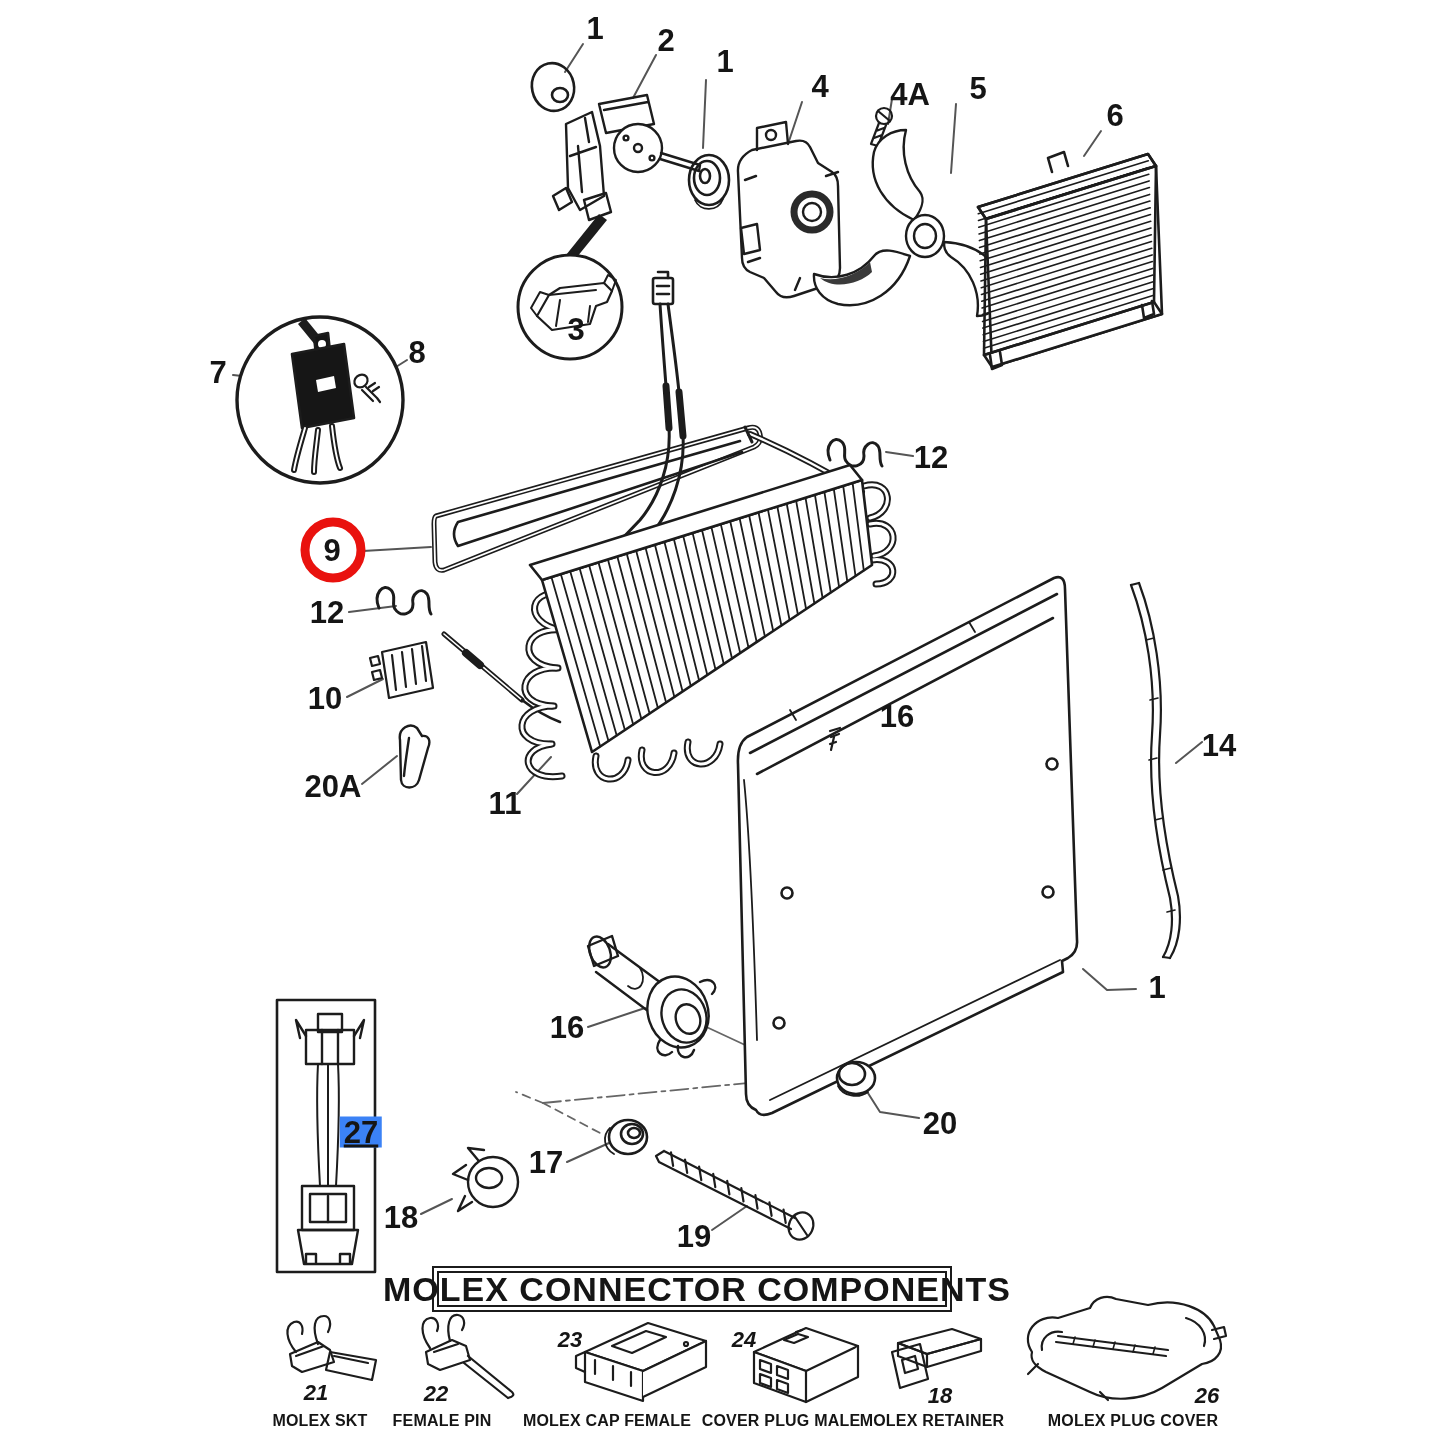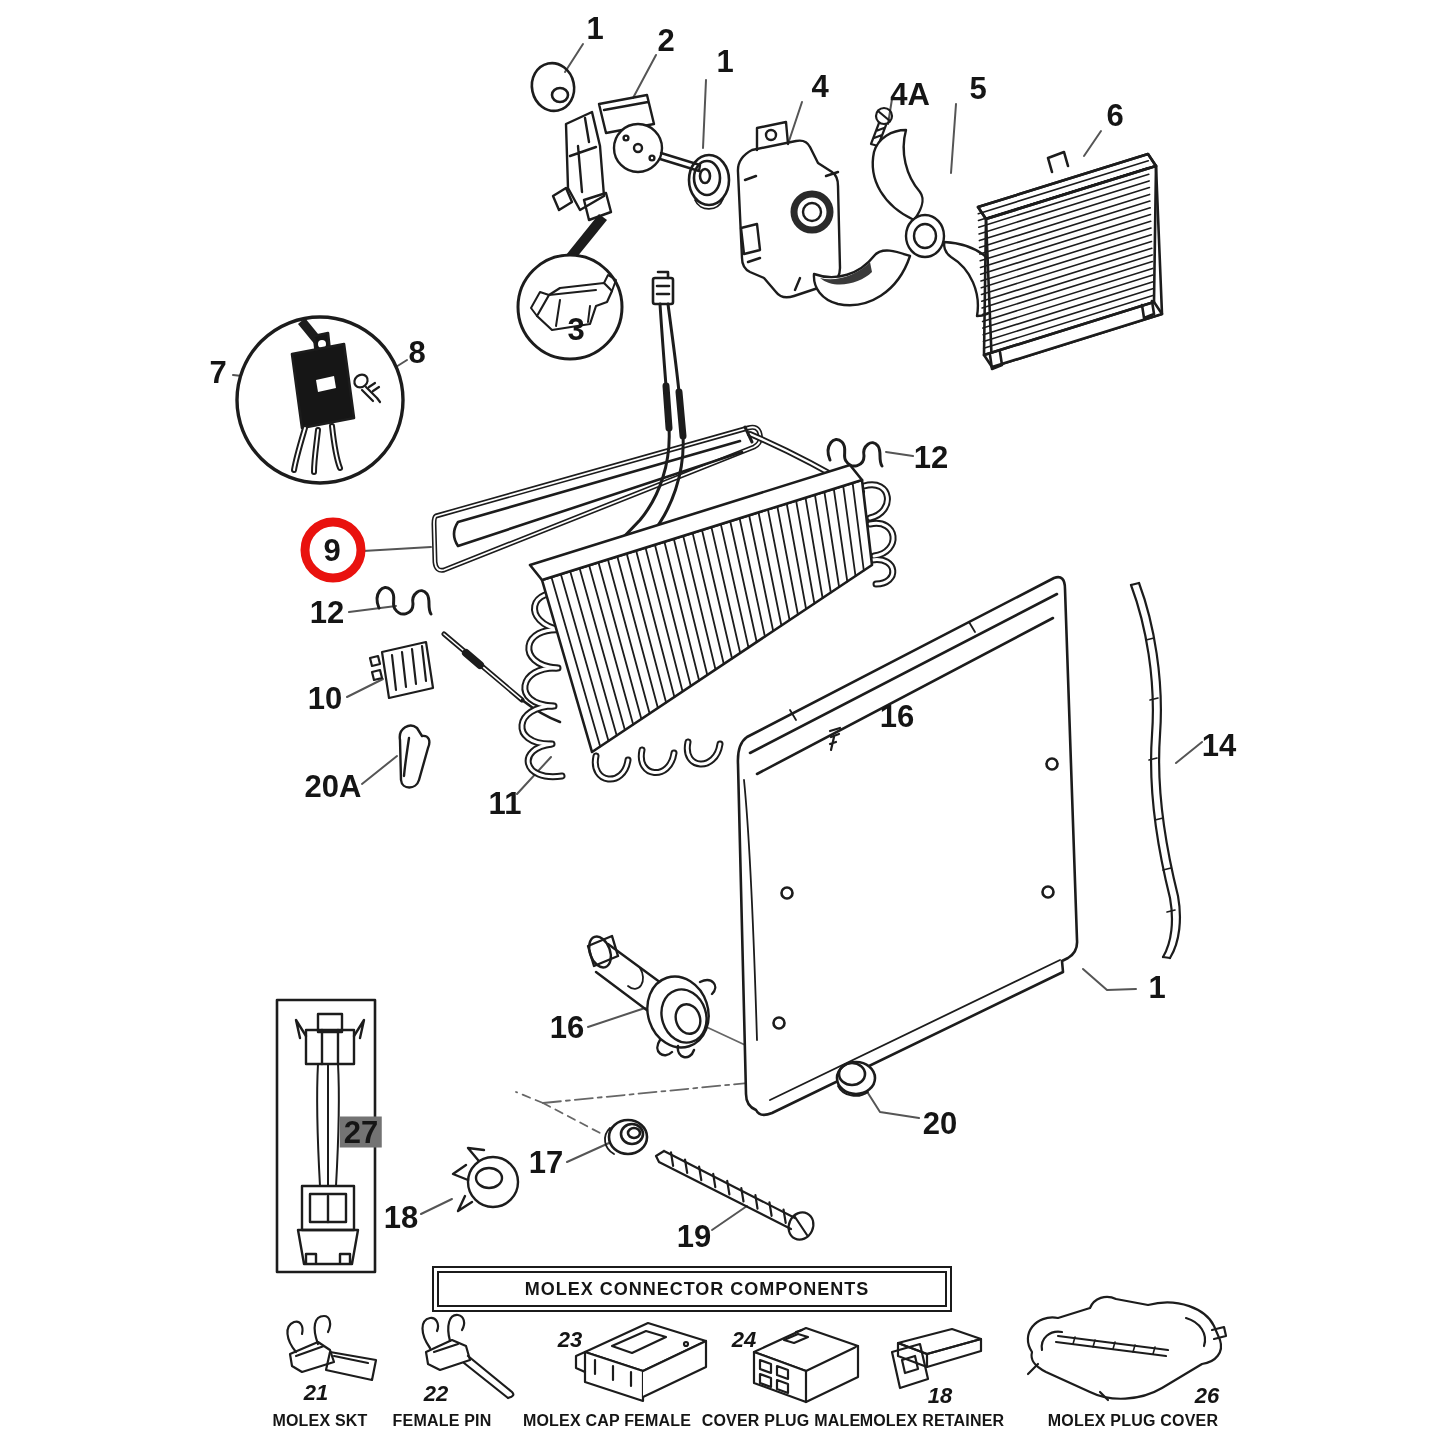--- a/index.html
+++ b/index.html
@@ -1,28 +1,28 @@
 <!DOCTYPE html>
 <html><head>
 <meta charset="utf-8">
 <style>
   html,body{margin:0;padding:0;background:#fff;}
   .stage{position:relative;width:1445px;height:1445px;background:#fff;overflow:hidden;
          font-family:"Liberation Sans",sans-serif;color:#151515;}
   svg.art{position:absolute;left:0;top:0;}
   .co{position:absolute;transform:translate(-50%,-50%);font-weight:700;font-size:31px;
       line-height:1;white-space:nowrap;}
-  .co.boxed{background:#737373;padding:0 4px;}
+  .co.boxed{background:#3b82f6;padding:0 4px;text-decoration:underline;}
   .num{position:absolute;transform:translate(-50%,-50%);font-weight:700;font-size:22px;line-height:1;font-style:italic;}
   .cap{position:absolute;transform:translate(-50%,-50%);font-weight:700;font-size:16px;
        line-height:1;white-space:nowrap;letter-spacing:.2px;}
   .molex-header{position:absolute;left:432px;top:1266px;width:520px;height:46px;
        border:7px double #1b1b1b;box-sizing:border-box;display:flex;align-items:center;
        justify-content:center;background:#fff;}
-  .molex-header span{font-weight:700;font-size:18px;letter-spacing:1px;white-space:nowrap;padding-left:10px;}
+  .molex-header span{font-weight:700;font-size:34px;letter-spacing:1px;white-space:nowrap;padding-left:10px;}
 </style>
 </head>
 <body>
 
 <div class="stage">
 
 <svg id="art" class="art" width="1445" height="1445" viewBox="0 0 1445 1445" fill="none" stroke="#1c1c1c" stroke-width="2.6" stroke-linecap="round" stroke-linejoin="round">
 
   <g stroke="#555" stroke-width="2">
     <path d="M583,44 L565,72"></path>

